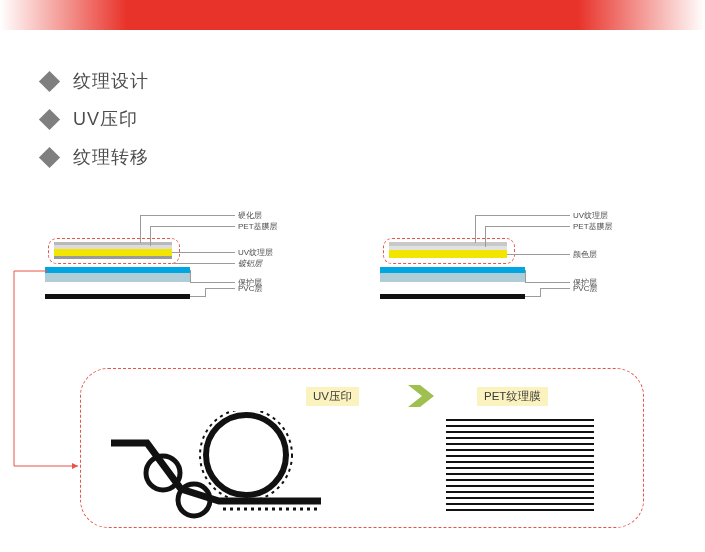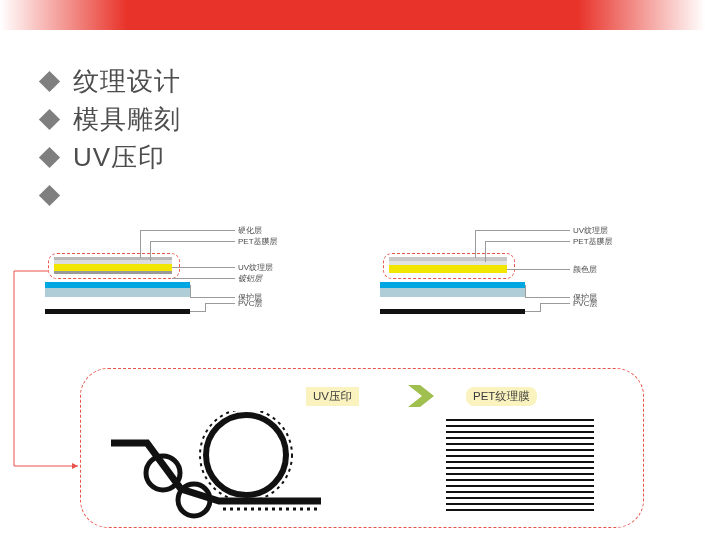--- a/index.html
+++ b/index.html
@@ -42,29 +42,29 @@
   }
   .bullet-diamond {
     width: 15px;
     height: 15px;
     background: #7f7f7f;
     transform: rotate(45deg);
     margin-right: 16px;
     flex: none;
   }
   .bullet-label {
-    font-size: 26px;
+    font-size: 18px;
     color: #4d4d4d;
     letter-spacing: 1px;
   }
   
   .layers-area {
     position: absolute;
     left: 0;
-    top: 225px;
+    top: 210px;
     width: 590px;
     height: 110px;
   }
   .stackA { position: absolute; left: 45px; top: 0; }
   .stackB { position: absolute; left: 380px; top: 0; }
 
   .layer {
     position: absolute;
     left: 0;
   }
@@ -104,21 +104,21 @@
   }
   .tag {
     position: absolute;
     font-size: 11.5px;
     color: #3a3a3a;
     padding: 2px 7px;
     background: #fbf3bf;
     white-space: nowrap;
   }
   .tag.uv { left: 225px; top: 18px; }
-  .tag.pet { left: 385px; top: 18px; border-radius: 8px; }
+  .tag.pet { left: 396px; top: 18px; }
 
   .arrow-chevron {
     position: absolute;
     left: 325px;
     top: 14px;
     width: 34px;
     height: 26px;
   }
   .stripes {
     position: absolute;
@@ -155,28 +155,25 @@
 
   <div class="top-band"></div>
 
   <div class="bullet-list">
     <div class="bullet-row">
       <div class="bullet-diamond"></div>
       <div class="bullet-label">纹理设计</div>
     </div>
     <div class="bullet-row">
       <div class="bullet-diamond"></div>
-      <div class="bullet-label">模具雕刻</div>
+      <div class="bullet-label">UV压印</div>
     </div>
     <div class="bullet-row">
       <div class="bullet-diamond"></div>
-      <div class="bullet-label">UV压印</div>
-    </div>
-    <div class="bullet-row">
-      <div class="bullet-diamond"></div>
+      <div class="bullet-label">纹理转移</div>
     </div>
   </div>
 
   <div class="layers-area">
 
     <div class="stackA">
 
       <div class="layer" style="top:32px;width:118px;height:3px;background:#b9b9b9;left:9px;"></div>
       <div class="layer" style="top:35px;width:118px;height:4px;background:#dcdcdc;left:9px;"></div>
       <div class="layer" style="top:39px;width:118px;height:7px;background:#f2e600;left:9px;"></div>

